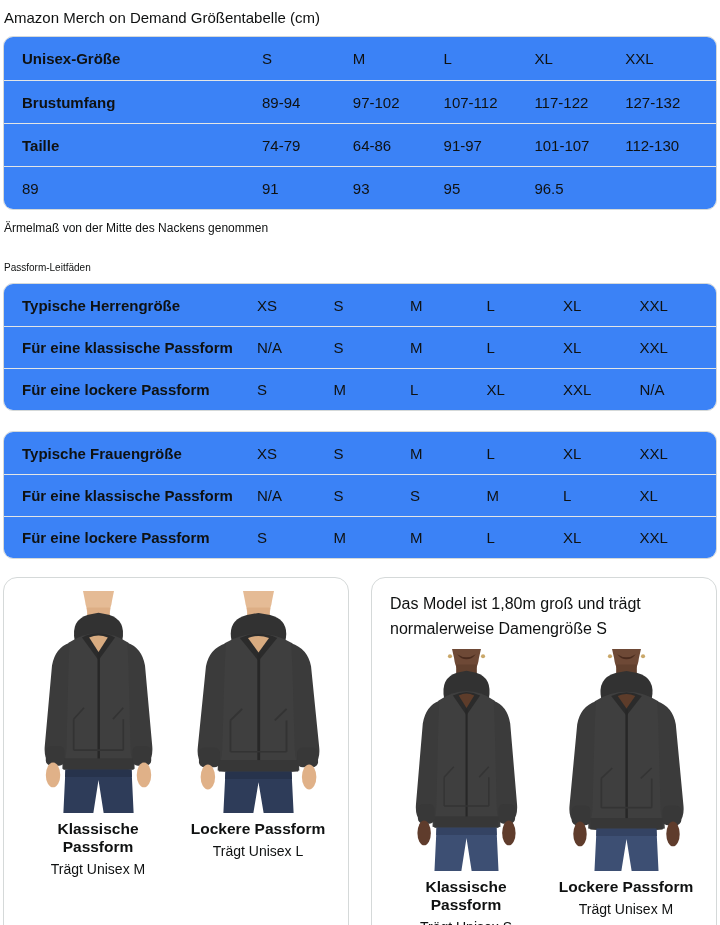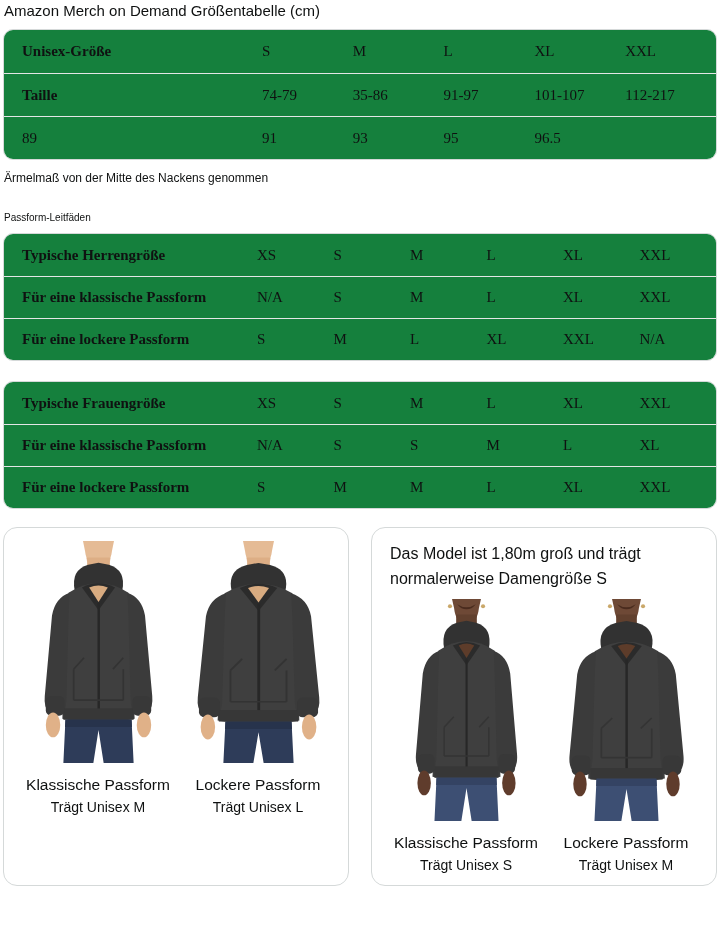--- a/index.html
+++ b/index.html
@@ -5,37 +5,36 @@
   * { box-sizing: border-box; }
   html,body { margin:0; padding:0; background:#fff; }
   body {
     width:720px; height:925px;
     font-family:"Liberation Sans", sans-serif;
     color:#0f1111;
     overflow:hidden;
   }
   .page { padding:2px 3px 0 3px; }
 
-  .page-title { font-size:15px; font-weight:400; margin:0 0 10px 1px; }
+  .page-title { font-size:15px; font-weight:400; margin:7px 0 10px 1px; }
 
   .table-card {
     border:1px solid #d5d9d9;
     border-radius:10px;
     background:#fff;
     overflow:hidden;
   }
   .trow {
     display:grid;
     grid-template-columns:240px repeat(5,1fr);
     align-items:center;
     height:43px;
     padding-left:18px;
     border-top:1px solid #e3e6e6;
-    background:#15803d;
-    font-family:Liberation Serif, serif;
+    background:#3b82f6;
   }
   .trow:first-child { border-top:none; }
   .cols6 .trow { grid-template-columns:235px repeat(6,1fr); height:42px; }
   .cell { font-size:15px; color:#0f1111; }
   .cell.label { font-weight:700; padding-right:8px; }
 
   .footnote { font-size:12px; font-weight:400; margin:11px 0 0 1px; }
   .section-title { font-size:10px; font-weight:400; margin:27px 0 10px 1px; }
   .gap20 { height:20px; }
 
@@ -44,46 +43,54 @@
     flex:1;
     border:1px solid #d5d9d9;
     border-radius:14px;
     padding:13px 12px 12px 16px;
     background:#fff;
   }
   .caption { font-size:16px; line-height:25px; margin:0 0 8px 2px; font-weight:400; }
   .photos { display:flex; gap:5px; justify-content:center; }
   .photo-fig { margin:0; width:calc(50% - 3px); text-align:center; }
   .photo-fig svg { width:100%; height:auto; display:block; }
-  .fit-label { font-weight:400; font-size:15.5px; margin-top:13px; }
+  .fit-label { font-weight:700; font-size:15.5px; margin-top:7px; }
   .size-label { font-size:14px; font-weight:400; margin-top:5px; }
 </style>
 </head>
 <body>
 
 <div class="page">
 
   <h1 class="page-title">Amazon Merch on Demand Größentabelle (cm)</h1>
 
   <section class="table-card">
     <div class="trow">
       <div class="cell label">Unisex-Größe</div>
       <div class="cell">S</div>
       <div class="cell">M</div>
       <div class="cell">L</div>
       <div class="cell">XL</div>
       <div class="cell">XXL</div>
     </div>
     <div class="trow">
+      <div class="cell label">Brustumfang</div>
+      <div class="cell">89-94</div>
+      <div class="cell">97-102</div>
+      <div class="cell">107-112</div>
+      <div class="cell">117-122</div>
+      <div class="cell">127-132</div>
+    </div>
+    <div class="trow">
       <div class="cell label">Taille</div>
       <div class="cell">74-79</div>
-      <div class="cell">35-86</div>
+      <div class="cell">64-86</div>
       <div class="cell">91-97</div>
       <div class="cell">101-107</div>
-      <div class="cell">112-217</div>
+      <div class="cell">112-130</div>
     </div>
     <div class="trow">
       <div class="cell">89</div>
       <div class="cell">91</div>
       <div class="cell">93</div>
       <div class="cell">95</div>
       <div class="cell">96.5</div>
     </div>
   </section>
 

